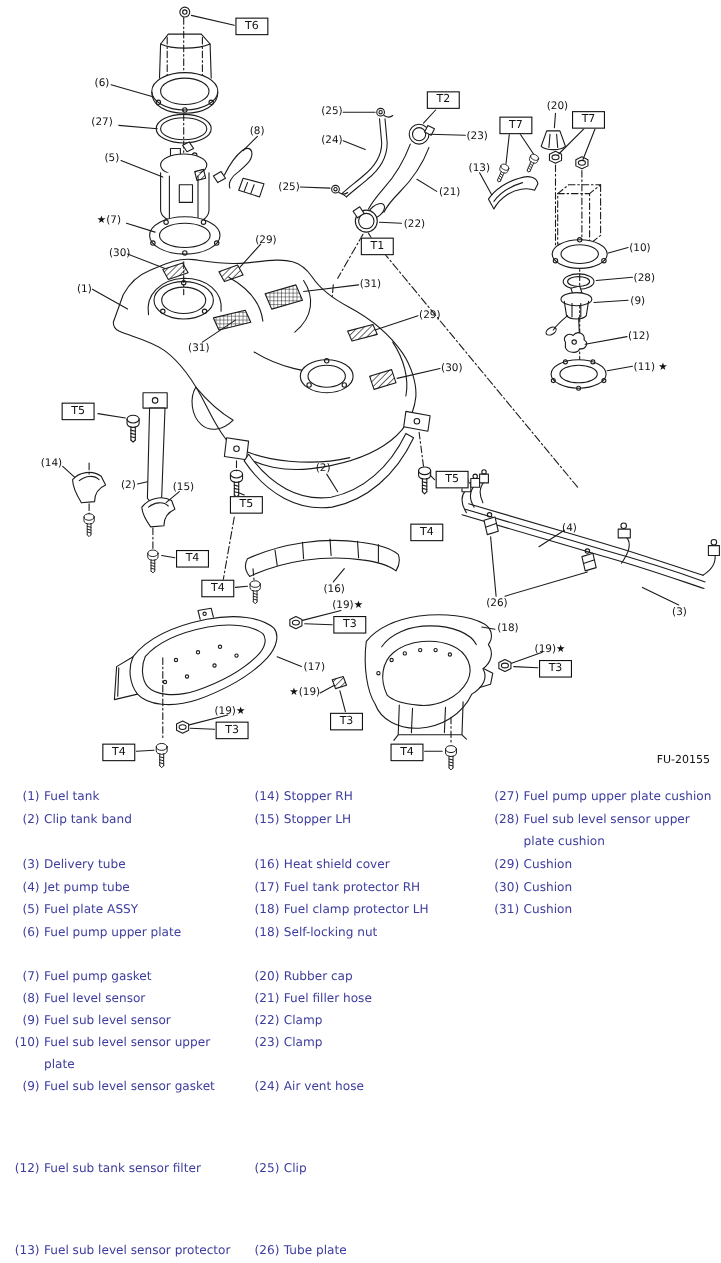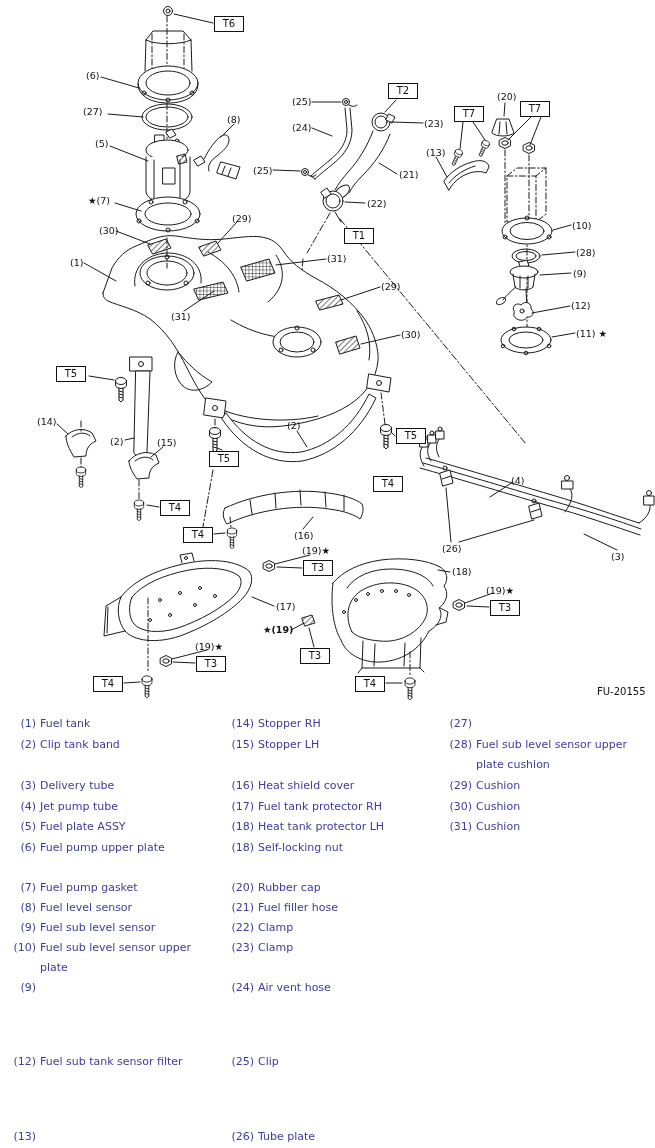--- a/index.html
+++ b/index.html
@@ -384,32 +384,32 @@
     <div class="callout" style="left: 171px; top: 311px;">(31)</div>
     <div class="callout" style="left: 381px; top: 281px;">(29)</div>
     <div class="callout" style="left: 401px; top: 329px;">(30)</div>
     <div class="callout" style="left: 37px; top: 416px;">(14)</div>
     <div class="callout" style="left: 110px; top: 436px;">(2)</div>
     <div class="callout" style="left: 157px; top: 437px;">(15)</div>
     <div class="callout" style="left: 287px; top: 420px;">(2)</div>
     <div class="callout" style="left: 294px; top: 530px;">(16)</div>
     <div class="callout" style="left: 302px; top: 545px;">(19)★</div>
     <div class="callout" style="left: 276px; top: 601px;">(17)</div>
-    <div class="callout" style="left: 263px; top: 624px; font-weight: bold;">★(19)</div>
+    <div class="callout" style="left: 263px; top: 624px;">★(19)</div>
     <div class="callout" style="left: 195px; top: 641px;">(19)★</div>
     <div class="callout" style="left: 511px; top: 475px;">(4)</div>
     <div class="callout" style="left: 442px; top: 543px;">(26)</div>
     <div class="callout" style="left: 611px; top: 551px;">(3)</div>
     <div class="callout" style="left: 452px; top: 566px;">(18)</div>
     <div class="callout" style="left: 486px; top: 585px;">(19)★</div>
     <div class="tbox" style="left: 214px; top: 16px;">T6</div>
     <div class="tbox" style="left: 388px; top: 83px;">T2</div>
     <div class="tbox" style="left: 454px; top: 106px;">T7</div>
     <div class="tbox" style="left: 520px; top: 101px;">T7</div>
-    <div class="tbox" style="left: 328px; top: 228px; margin-left: 16px;">T1</div>
+    <div class="tbox" style="left: 328px; top: 216px;">T1</div>
     <div class="tbox" style="left: 56px; top: 366px;">T5</div>
     <div class="tbox" style="left: 396px; top: 428px;">T5</div>
     <div class="tbox" style="left: 209px; top: 451px;">T5</div>
     <div class="tbox" style="left: 160px; top: 500px;">T4</div>
     <div class="tbox" style="left: 183px; top: 527px;">T4</div>
     <div class="tbox" style="left: 373px; top: 476px;">T4</div>
     <div class="tbox" style="left: 303px; top: 560px;">T3</div>
     <div class="tbox" style="left: 300px; top: 648px;">T3</div>
     <div class="tbox" style="left: 196px; top: 656px;">T3</div>
     <div class="tbox" style="left: 490px; top: 600px;">T3</div>
@@ -456,47 +456,49 @@
       <span class="legend-num">(9)</span>
       <span class="legend-label">Fuel sub level sensor</span>
     </div>
     <div class="legend-item" style="left: 2px; top: 938px;">
       <span class="legend-num">(10)</span>
       <span class="legend-label">Fuel sub level sensor upper
 plate</span>
     </div>
     <div class="legend-item" style="left: 2px; top: 978px;">
       <span class="legend-num">(9)</span>
+      <span class="legend-label">Fuel sub level sensor gasket</span>
     </div>
     <div class="legend-item" style="left: 2px; top: 1052px;">
       <span class="legend-num">(12)</span>
       <span class="legend-label">Fuel sub tank sensor filter</span>
     </div>
     <div class="legend-item" style="left: 2px; top: 1127px;">
       <span class="legend-num">(13)</span>
+      <span class="legend-label">Fuel sub level sensor protector</span>
     </div>
     <div class="legend-item" style="left: 220px; top: 714px;">
       <span class="legend-num">(14)</span>
       <span class="legend-label">Stopper RH</span>
     </div>
     <div class="legend-item" style="left: 220px; top: 735px;">
       <span class="legend-num">(15)</span>
       <span class="legend-label">Stopper LH</span>
     </div>
     <div class="legend-item" style="left: 220px; top: 776px;">
       <span class="legend-num">(16)</span>
       <span class="legend-label">Heat shield cover</span>
     </div>
     <div class="legend-item" style="left: 220px; top: 797px;">
       <span class="legend-num">(17)</span>
       <span class="legend-label">Fuel tank protector RH</span>
     </div>
     <div class="legend-item" style="left: 220px; top: 817px;">
       <span class="legend-num">(18)</span>
-      <span class="legend-label">Heat tank protector LH</span>
+      <span class="legend-label">Fuel clamp protector LH</span>
     </div>
     <div class="legend-item" style="left: 220px; top: 838px;">
       <span class="legend-num">(18)</span>
       <span class="legend-label">Self-locking nut</span>
     </div>
     <div class="legend-item" style="left: 220px; top: 878px;">
       <span class="legend-num">(20)</span>
       <span class="legend-label">Rubber cap</span>
     </div>
     <div class="legend-item" style="left: 220px; top: 898px;">
@@ -518,20 +520,21 @@
     <div class="legend-item" style="left: 220px; top: 1052px;">
       <span class="legend-num">(25)</span>
       <span class="legend-label">Clip</span>
     </div>
     <div class="legend-item" style="left: 220px; top: 1127px;">
       <span class="legend-num">(26)</span>
       <span class="legend-label">Tube plate</span>
     </div>
     <div class="legend-item" style="left: 438px; top: 714px;">
       <span class="legend-num">(27)</span>
+      <span class="legend-label">Fuel pump upper plate cushion</span>
     </div>
     <div class="legend-item" style="left: 438px; top: 735px;">
       <span class="legend-num">(28)</span>
       <span class="legend-label">Fuel sub level sensor upper
 plate cushion</span>
     </div>
     <div class="legend-item" style="left: 438px; top: 776px;">
       <span class="legend-num">(29)</span>
       <span class="legend-label">Cushion</span>
     </div>

